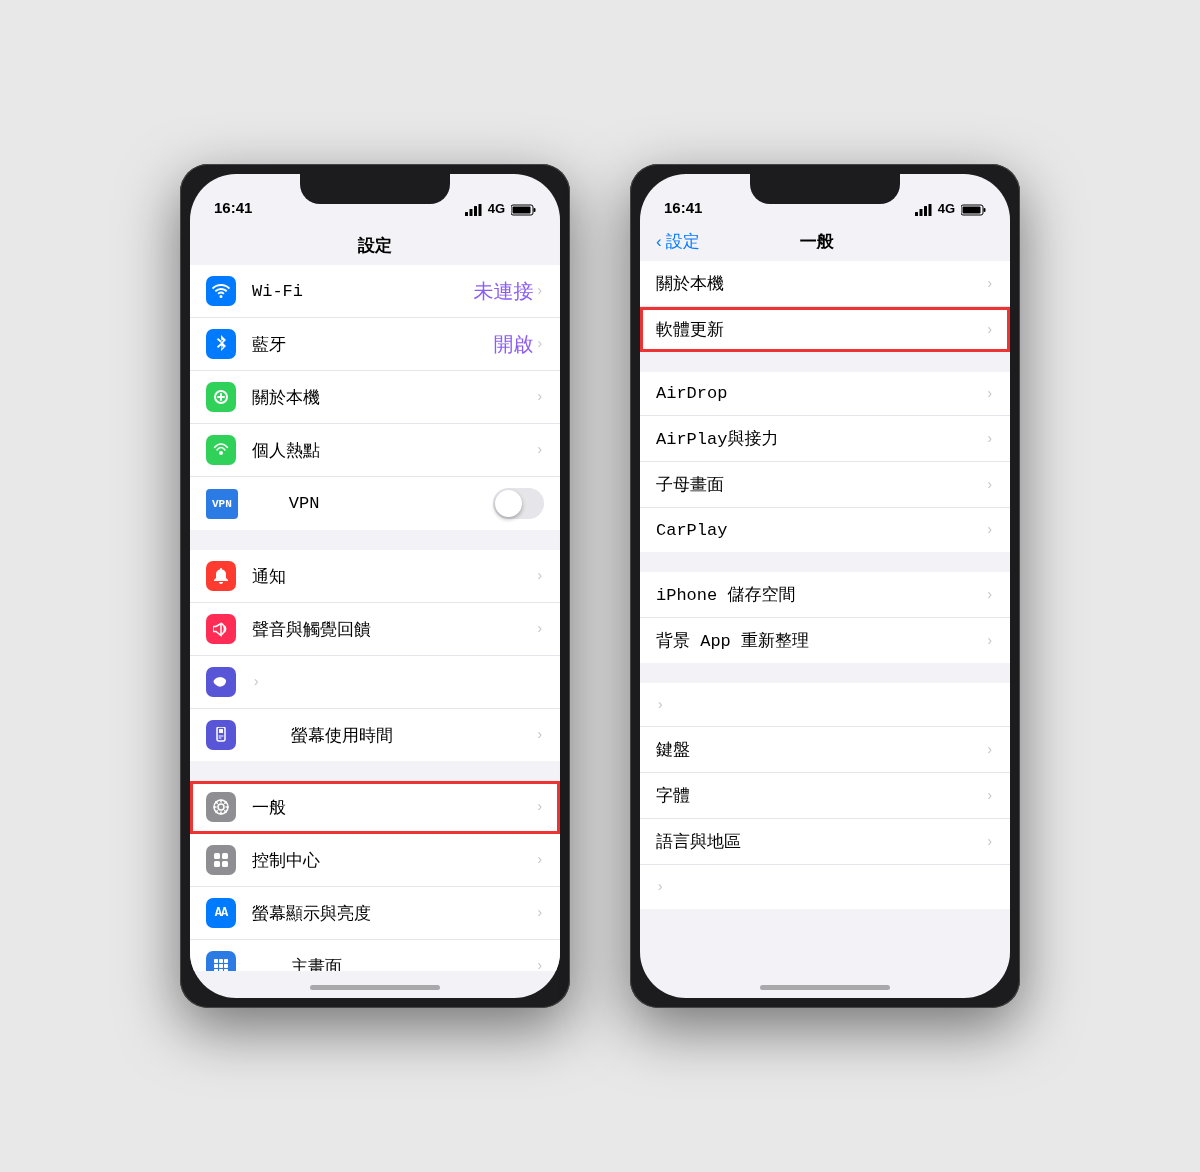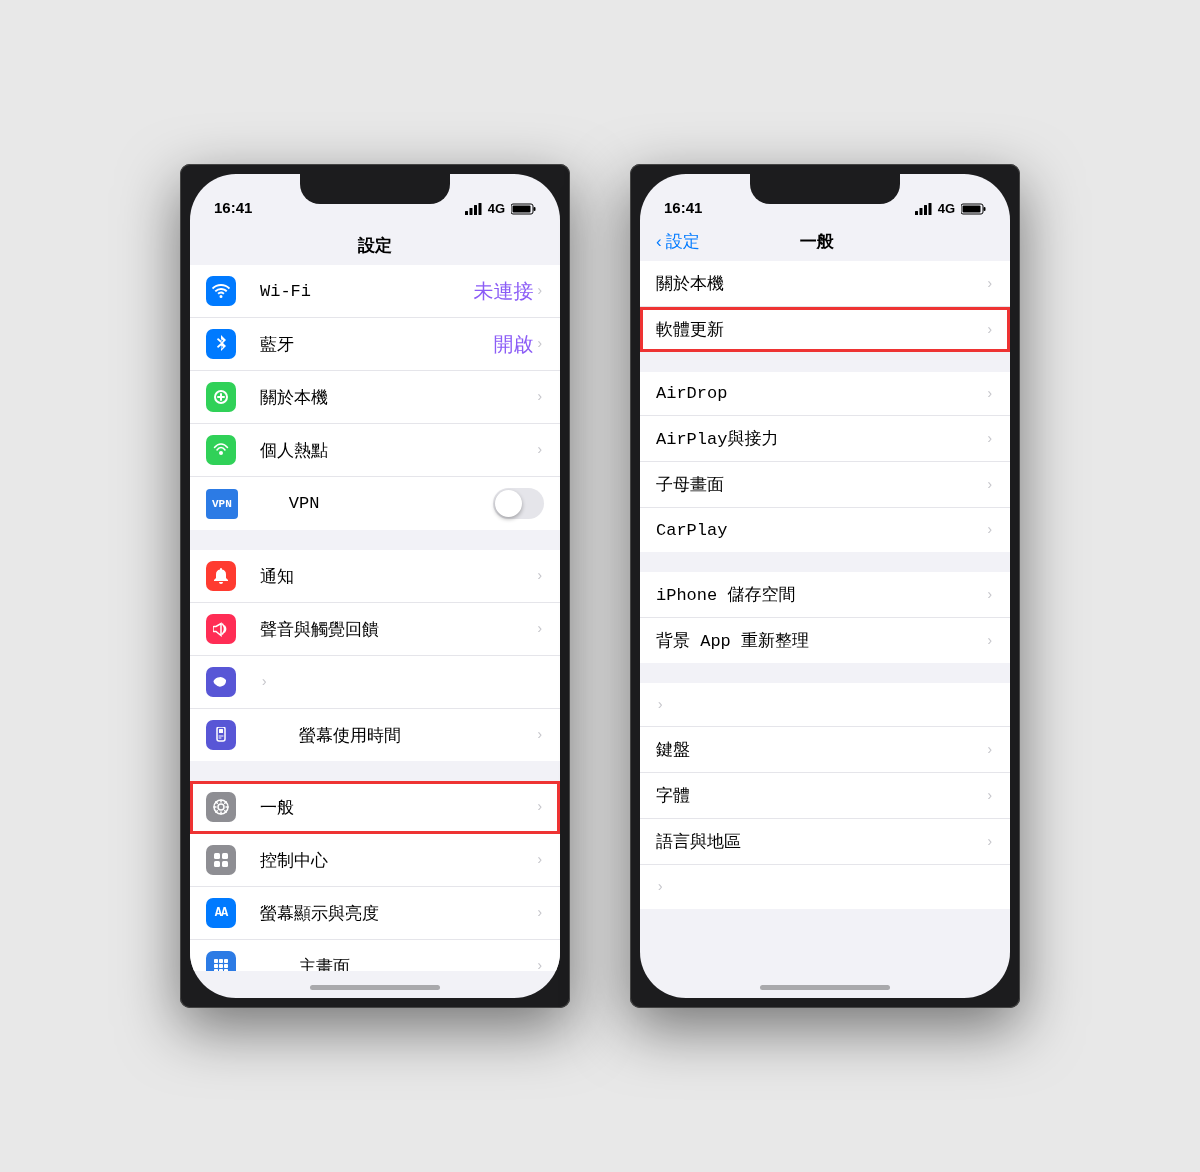--- a/index.html
+++ b/index.html
@@ -12,21 +12,21 @@
       align-items: center;
       gap: 60px;
       font-family: -apple-system, 'PingFang TC', 'Helvetica Neue', sans-serif;
     }
 
     
     .phone {
       width: 390px;
       height: 844px;
       background: #1c1c1e;
-      border-radius: 10px;
+      border-radius: 28px;
       position: relative;
       box-shadow: 0 20px 60px rgba(0,0,0,0.5), inset 0 0 0 1px #444;
       overflow: hidden;
     }
 
     
     .phone::before {
       content: '';
       position: absolute;
       left: -4px;
@@ -87,21 +87,21 @@
       z-index: 5;
       background: transparent;
     }
     .status-time {
       font-size: 15px;
       font-weight: 600;
       color: #000;
     }
     .status-icons {
       display: flex;
-      align-items: center;
+      align-items: flex-end;
       gap: 6px;
       font-size: 13px;
       font-weight: 600;
       color: #000;
     }
 
     
     .content {
       position: absolute;
       top: 48px;
@@ -170,21 +170,21 @@
       gap: 39px;
     }
 
     .item-icon {
       width: 30px;
       height: 30px;
       border-radius: 7px;
       display: flex;
       align-items: center;
       justify-content: center;
-      margin-right: 24px;
+      margin-right: 16px;
       flex-shrink: 0;
       font-size: 16px;
       color: #fff;
     }
 
     .item-label {
       font-size: 17px;
       color: #000;
       flex: 1;
     }

